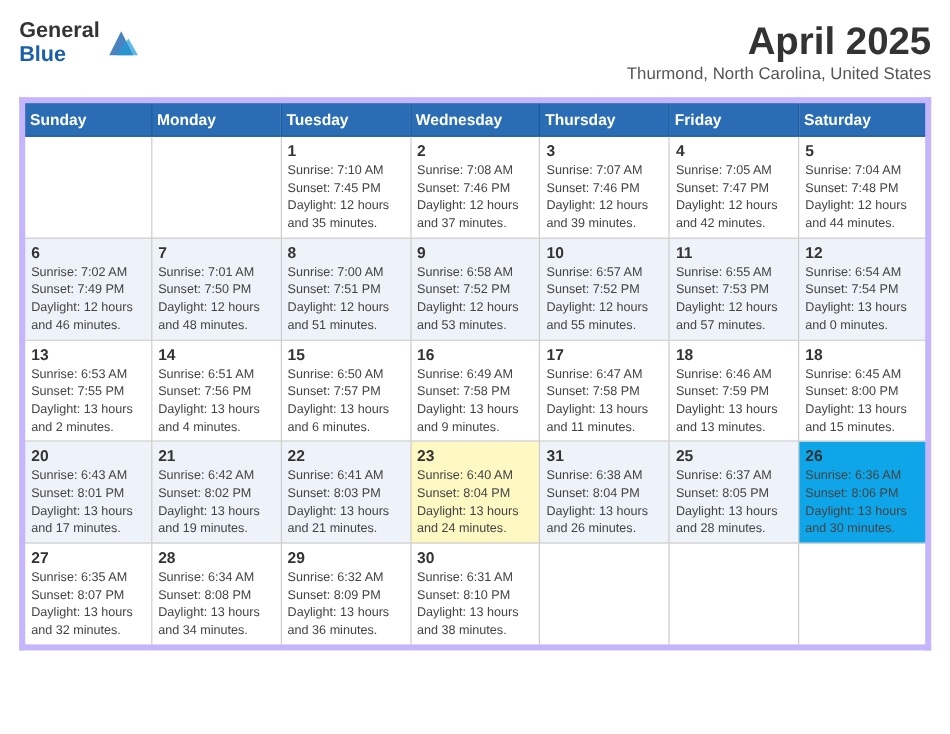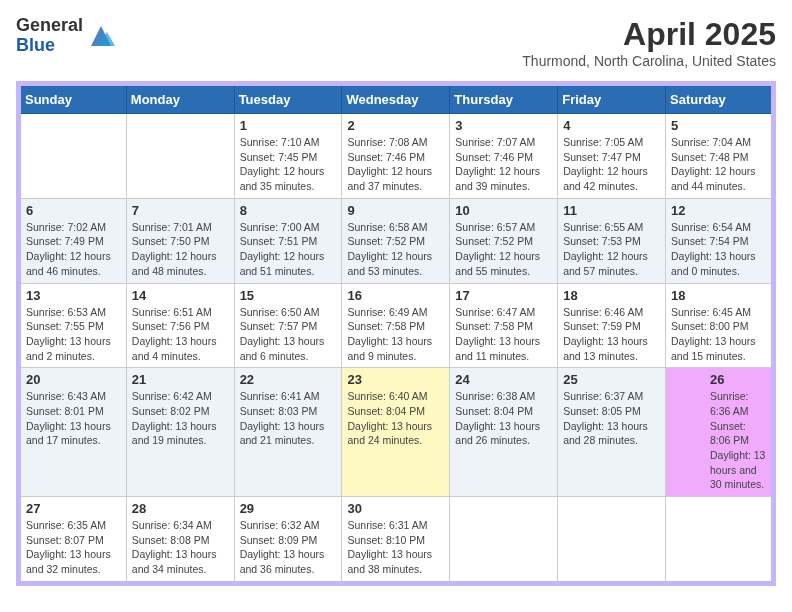--- a/index.html
+++ b/index.html
@@ -222,28 +222,28 @@
         </td>
         <td style="background: rgb(238, 242, 249);">
           <span class="day-number">22</span>
           <div class="day-info">Sunrise: 6:41 AM<br>Sunset: 8:03 PM<br>Daylight: 13 hours and 21 minutes.</div>
         </td>
         <td style="background: #fef9c3;">
           <span class="day-number">23</span>
           <div class="day-info">Sunrise: 6:40 AM<br>Sunset: 8:04 PM<br>Daylight: 13 hours and 24 minutes.</div>
         </td>
         <td style="background: rgb(238, 242, 249);">
-          <span class="day-number">24</span>
+          <span class="day-number">31</span>
           <div class="day-info">Sunrise: 6:38 AM<br>Sunset: 8:04 PM<br>Daylight: 13 hours and 26 minutes.</div>
         </td>
         <td style="background: rgb(238, 242, 249);">
           <span class="day-number">25</span>
           <div class="day-info">Sunrise: 6:37 AM<br>Sunset: 8:05 PM<br>Daylight: 13 hours and 28 minutes.</div>
         </td>
-        <td style="background: #f0abfc; padding-left: 44px;">
+        <td style="background: #0ea5e9;">
           <span class="day-number">26</span>
           <div class="day-info">Sunrise: 6:36 AM<br>Sunset: 8:06 PM<br>Daylight: 13 hours and 30 minutes.</div>
         </td>
       </tr>
       <tr>
         <td style="background: rgb(255, 255, 255);">
           <span class="day-number">27</span>
           <div class="day-info">Sunrise: 6:35 AM<br>Sunset: 8:07 PM<br>Daylight: 13 hours and 32 minutes.</div>
         </td>
         <td style="background: rgb(255, 255, 255);">

